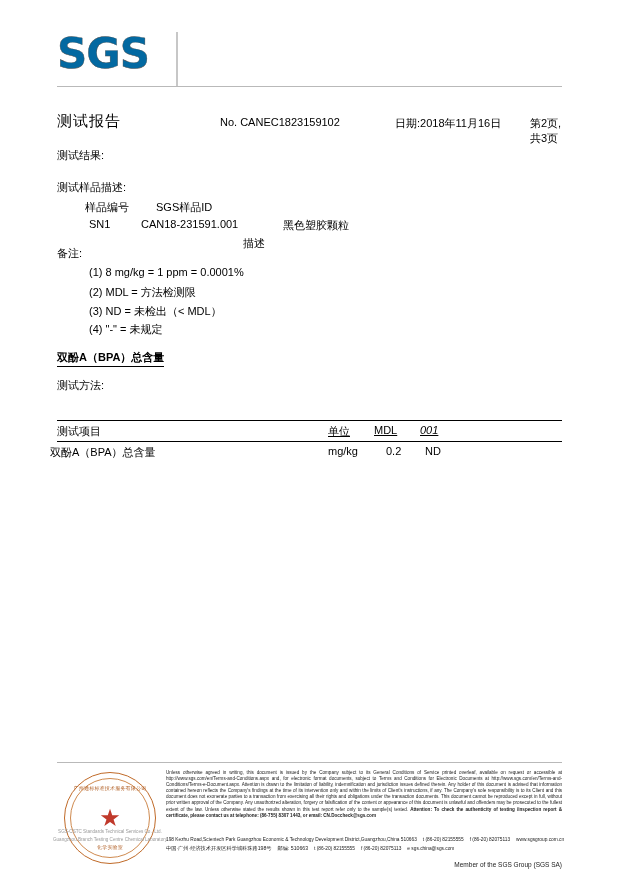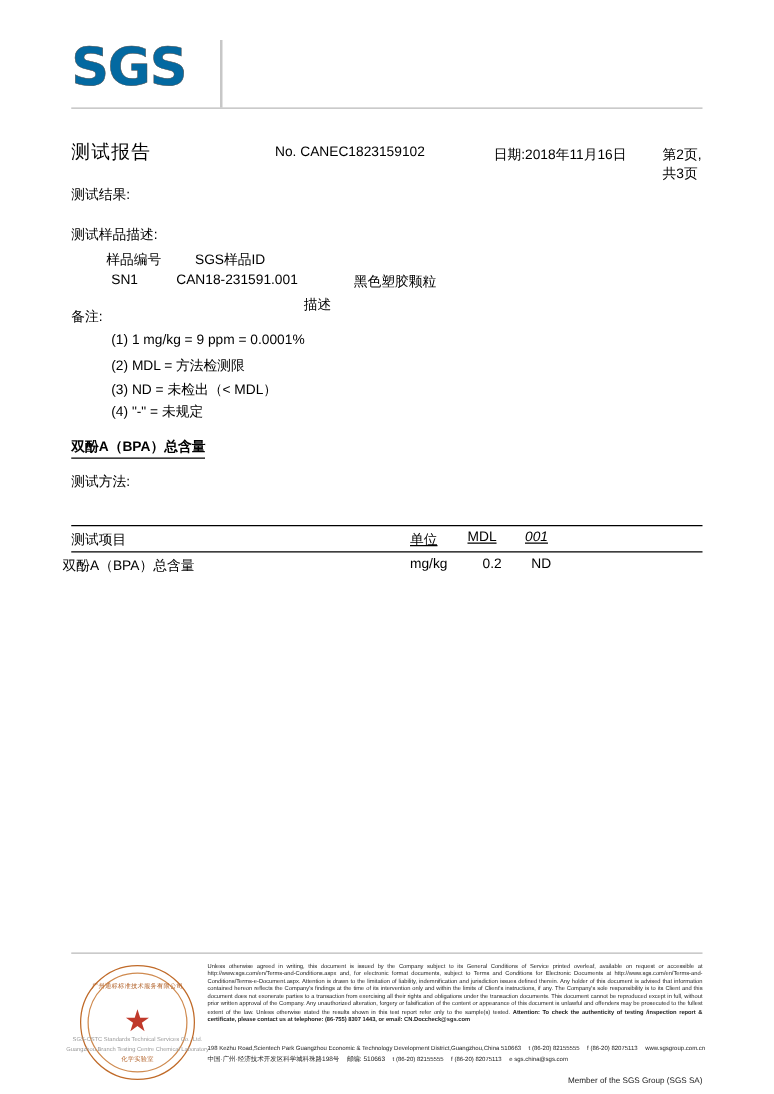--- a/index.html
+++ b/index.html
@@ -289,21 +289,21 @@
 
   <div class="th-no tbl-head">样品编号</div>
   <div class="th-id tbl-head">SGS样品ID</div>
   <div class="th-desc tbl-head">描述</div>
 
   <div class="td-no">SN1</div>
   <div class="td-id">CAN18-231591.001</div>
   <div class="td-desc">黑色塑胶颗粒</div>
 
   <div class="line l-remark">备注:</div>
-  <div class="note note1">(1) 1 mg/kg = 9 ppm = 0.0001%</div>
+  <div class="note note1">(1) 8 mg/kg = 1 ppm = 0.0001%</div>
   <div class="note note2">(2) MDL = 方法检测限</div>
   <div class="note note3">(3) ND = 未检出（&lt; MDL）</div>
   <div class="note note4">(4) "-" = 未规定</div>
 
   <div class="section-head">双酚A（BPA）总含量</div>
 
   <div class="line l-method-label">测试方法:</div>
 
   <div class="res-top-rule"></div>
   <div class="res-h-item">测试项目</div>

